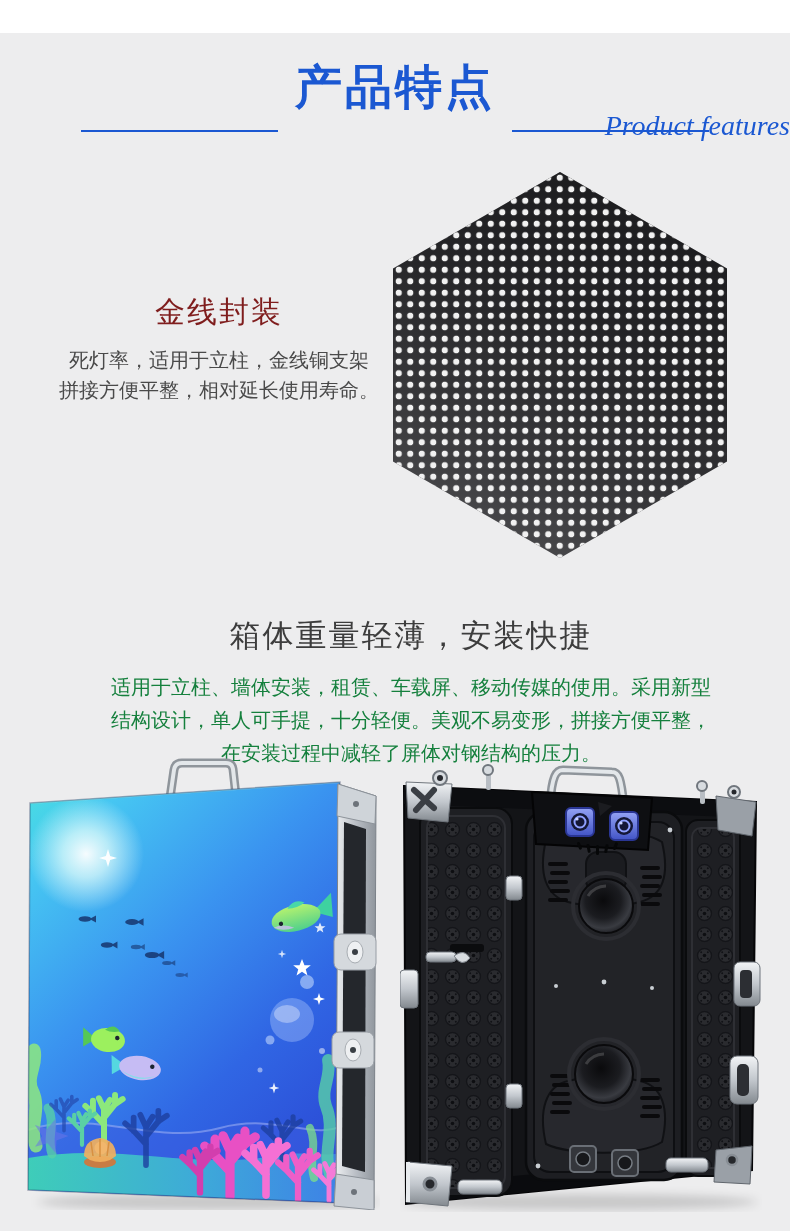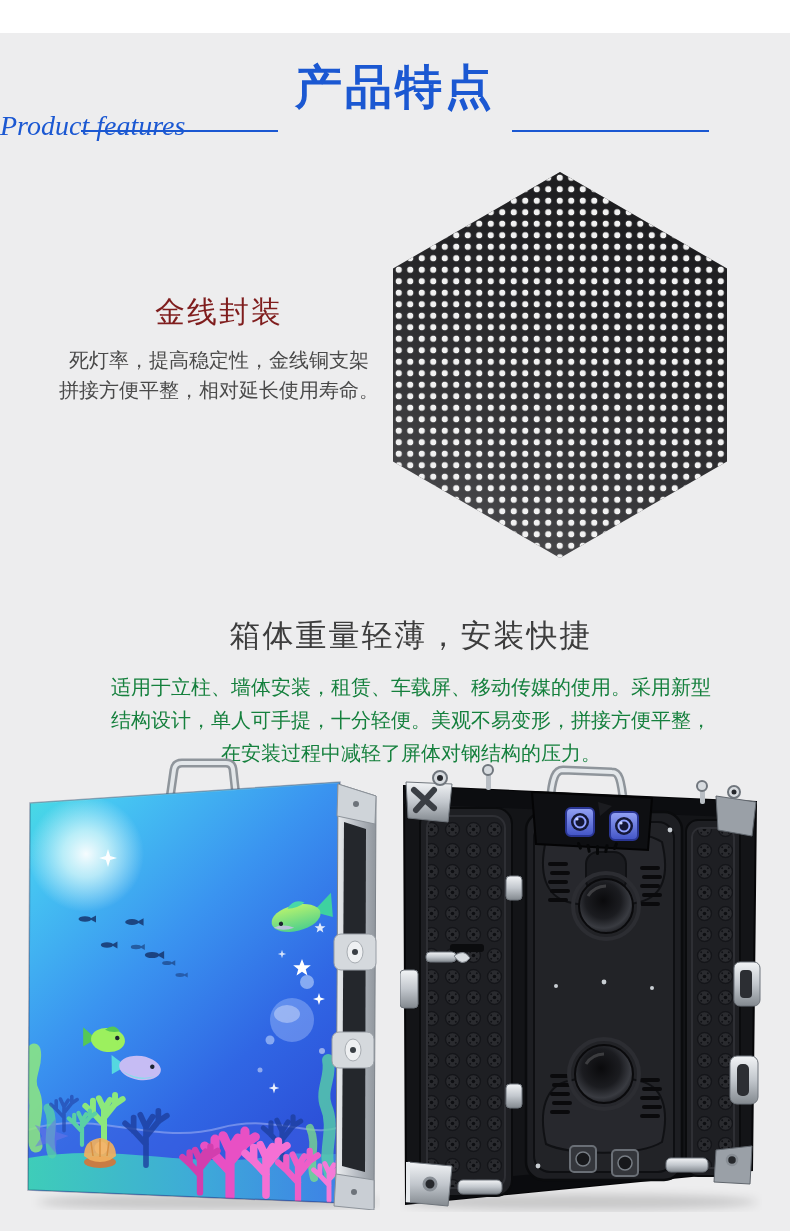--- a/index.html
+++ b/index.html
@@ -8,21 +8,21 @@
     background:#ffffff;
     font-family:"Liberation Sans","DejaVu Sans",sans-serif;
   }
   .bg-strip{position:absolute;left:0;top:33px;width:790px;height:1198px;background:#ededee;}
   
   .title{
     position:absolute;left:0;top:56px;width:790px;text-align:center;
     font-size:47px;font-weight:bold;color:#1b58d2;letter-spacing:3px;
   }
   .subtitle{
-    position:absolute;left:0;top:110px;width:790px;text-align:left;
+    position:absolute;left:0;top:110px;width:790px;text-align:right;
     font-family:"Liberation Serif","DejaVu Serif",serif;font-style:italic;
     font-size:28px;color:#1b58d2;
   }
   .rule{position:absolute;top:130px;width:197px;height:2px;background:#1b58d2;}
   .rule.left{left:81px;}
   .rule.right{left:512px;}
   
   .f1{position:absolute;left:48px;top:292px;width:342px;text-align:center;}
   .f1 .hd{font-size:30px;font-weight:400;color:#7f1d1d;letter-spacing:2px;margin-bottom:12px;}
   .f1 .ln{font-size:20px;color:#4a4a4a;line-height:30px;}
@@ -48,21 +48,21 @@
 
 <div class="bg-strip"></div>
 
 <div class="title">产品特点</div>
 <div class="subtitle">Product features</div>
 <div class="rule left"></div>
 <div class="rule right"></div>
 
 <div class="f1">
   <div class="hd">金线封装</div>
-  <div class="ln">死灯率，提高稳定性，金线铜支架</div>
+  <div class="ln">死灯率，适用于立柱，金线铜支架</div>
   <div class="ln">拼接方便平整，相对延长使用寿命。</div>
 </div>
 
 <div class="hex"></div>
 
 <div class="f2">
   <div class="hd">箱体重量轻薄，安装快捷</div>
   <div class="ln">适用于立柱、墙体安装，租赁、车载屏、移动传媒的使用。采用新型</div>
   <div class="ln">结构设计，单人可手提，十分轻便。美观不易变形，拼接方便平整，</div>
   <div class="ln">在安装过程中减轻了屏体对钢结构的压力。</div>

